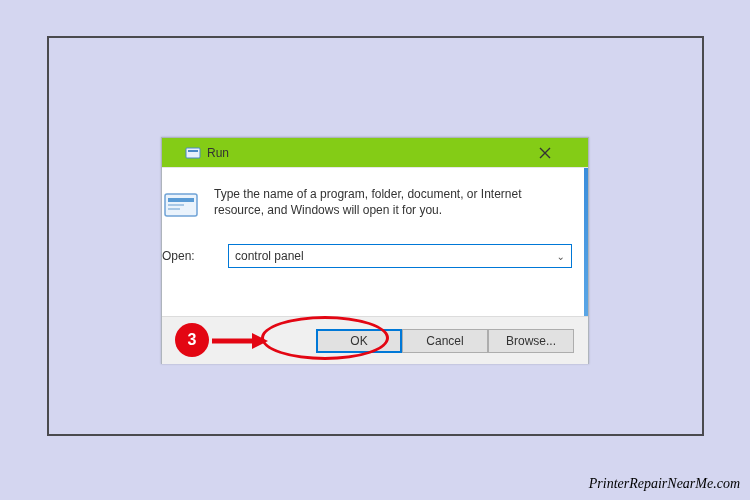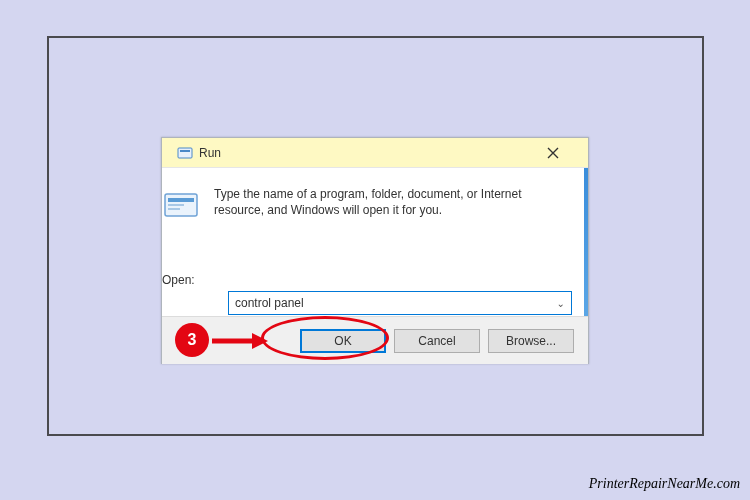--- a/index.html
+++ b/index.html
@@ -22,24 +22,24 @@
     .dialog {
       position: absolute;
       left: 161px; top: 137px;
       width: 428px; height: 227px;
       background: #fff;
       border: 1px solid #aeb4bc;
       box-shadow: 0 0 2px rgba(0,0,0,0.2);
     }
     .titlebar {
       height: 30px;
-      background: #fef9c3;
+      background: #84cc16;
       display: flex;
       align-items: center;
-      padding: 0 15px;
+      padding: 0 23px;
       border-bottom: 1px solid #e6e6e6;
     }
     .title-icon {
       width: 16px; height: 16px;
       margin-right: 6px;
       display: flex; align-items: center; justify-content: center;
     }
     .title-text { color: #333; }
     .close-btn {
       margin-left: auto;
@@ -62,32 +62,30 @@
     .desc { color: #333; line-height: 1.35; font-size: 12px; }
     .row2 { display: flex; align-items: center; gap: 24px; }
     .open-label { color: #333; width: 42px; }
     .combo {
       flex: 1;
       height: 24px;
       border: 1px solid #0078d7;
       display: flex; align-items: center;
       padding: 0 6px;
       position: relative;
-      margin-top: 47px;
     }
     .combo-text { flex: 1; color: #333; font-size: 12px; }
     .combo-arrow { color: #555; font-size: 10px; }
     .button-bar {
       height: 48px;
       background: #f0f0f0;
       border-top: 1px solid #dcdcdc;
       display: flex;
       align-items: center;
       justify-content: flex-end;
-      gap: 8px;
       padding: 0 14px;
       position: relative;
     }
     .btn {
       width: 86px; height: 24px;
       background: #e1e1e1;
       border: 1px solid #adadad;
       display: flex; align-items: center; justify-content: center;
       color: #333;
       font-size: 12px;

